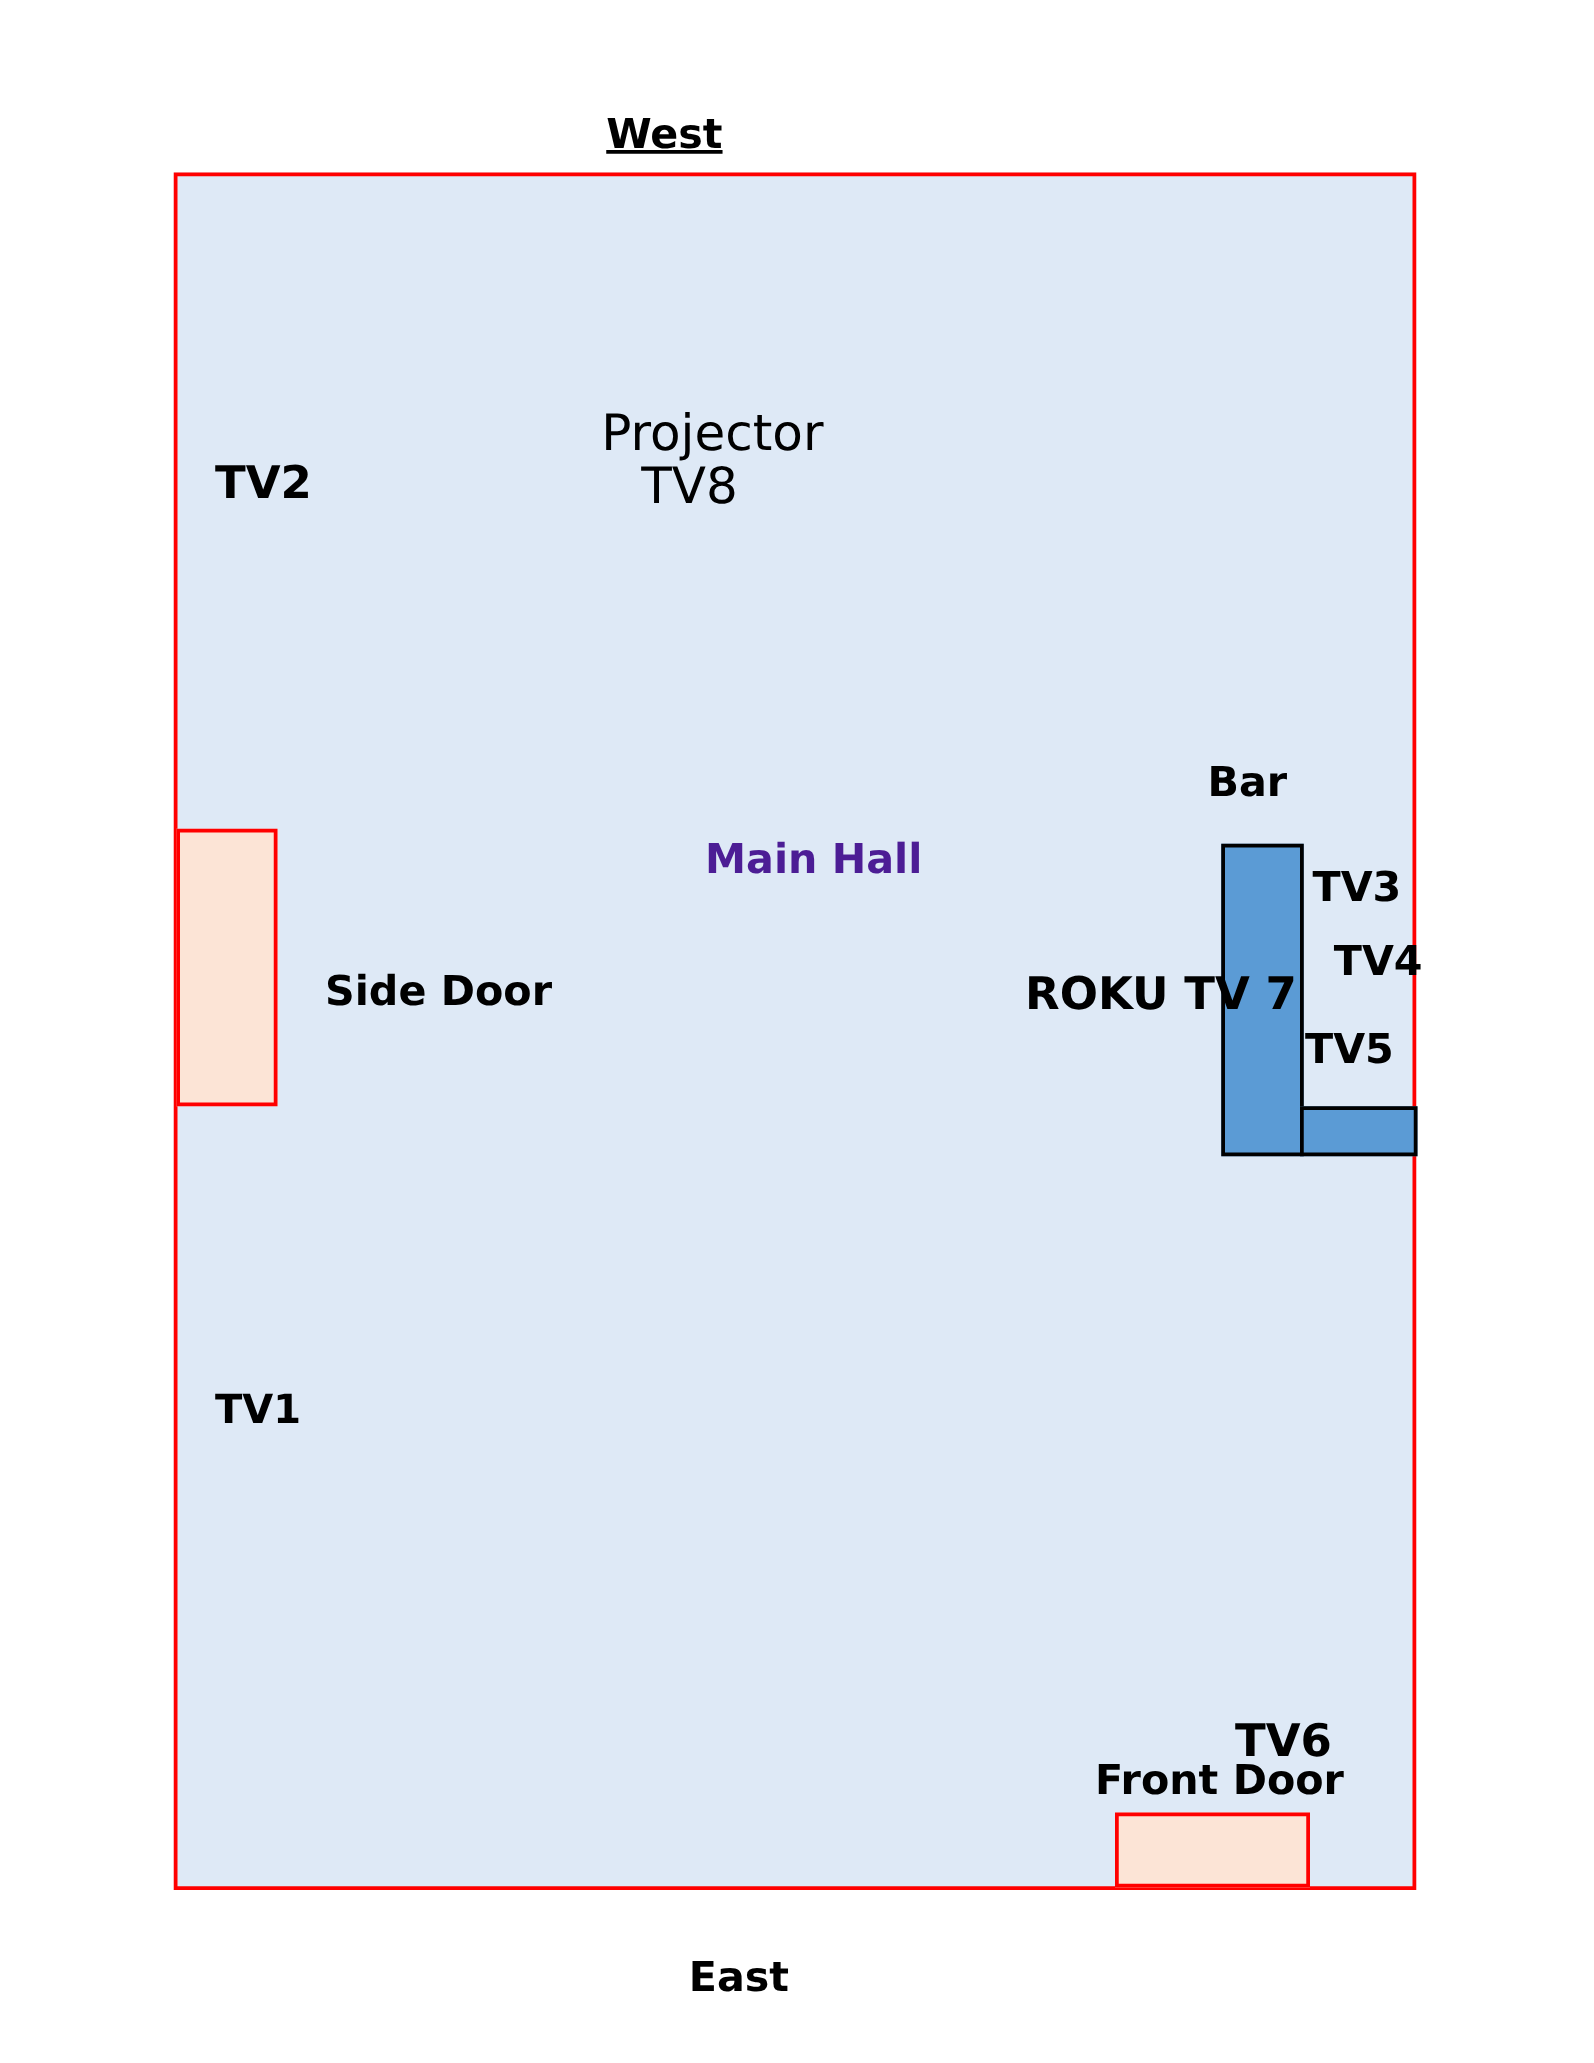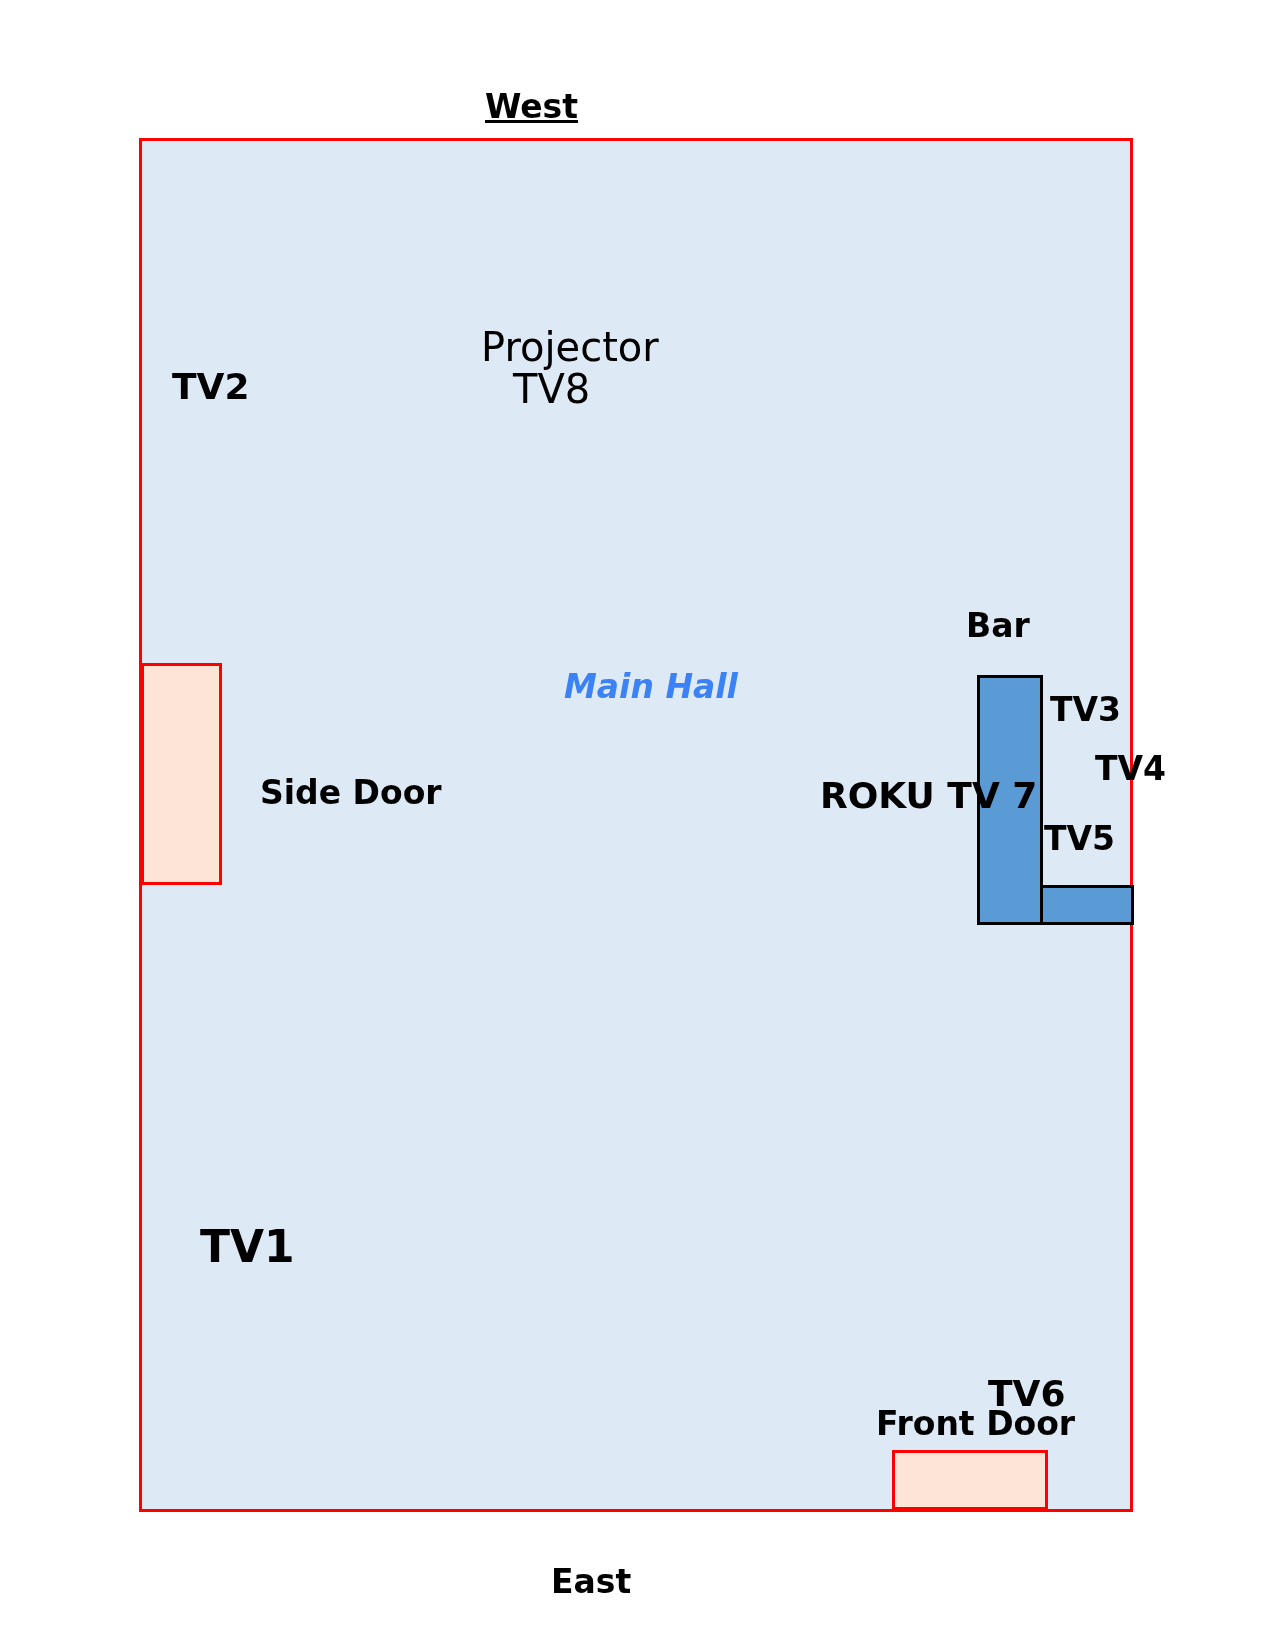--- a/index.html
+++ b/index.html
@@ -29,27 +29,27 @@
 <div id="side-door" class="abs"></div>
 <div id="front-door" class="abs"></div>
 <div id="bar-vert" class="abs"></div>
 <div id="bar-horiz" class="abs"></div>
 
 <div class="lbl" style="left:481px; top:283px; font-size:40px;margin-top:44px;">Projector</div>
 <div class="lbl" style="left:513px; top:369px; font-size:40px;">TV8</div>
 <div class="lbl bold" style="left:172px; top:369px; font-size:36px;">TV2</div>
 
 <div class="lbl bold" style="left:966px; top:609px; font-size:33px;">Bar</div>
-<div class="lbl bold" style="left:564px; top:670px; font-size:33px; color:#3b82f6;font-style:italic;">Main Hall</div>
+<div class="lbl bold" style="left:564px; top:670px; font-size:33px; color:#4c1d95;">Main Hall</div>
 
 <div class="lbl bold" style="left:1050px; top:693px; font-size:33px;">TV3</div>
-<div class="lbl bold" style="left:1080px; top:752px; font-size:33px;padding-left:15px;">TV4</div>
+<div class="lbl bold" style="left:1052px; top:752px; font-size:33px;padding-left:15px;">TV4</div>
 <div class="lbl bold" style="left:1044px; top:822px; font-size:33px;">TV5</div>
 
 <div class="lbl bold" style="left:260px; top:776px; font-size:33px;">Side Door</div>
 <div class="lbl bold" style="left:786px; top:778px; font-size:36px;margin-left:34px;">ROKU TV 7</div>
 
-<div class="lbl bold" style="left:172px; top:1225px; font-size:44px;margin-left:28px;">TV1</div>
+<div class="lbl bold" style="left:172px; top:1111px; font-size:32px;">TV1</div>
 
 <div class="lbl bold" style="left:988px; top:1352px; font-size:36px;margin-top:24px;">TV6</div>
 <div class="lbl bold" style="left:876px; top:1407px; font-size:33px;">Front Door</div>
 
 <div class="lbl bold" style="left:551px; top:1565px; font-size:33px;">East</div>
 
 </body></html>

